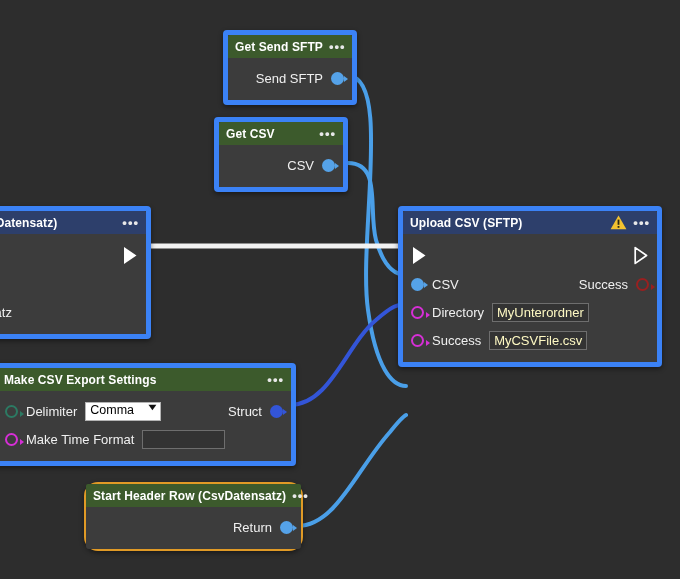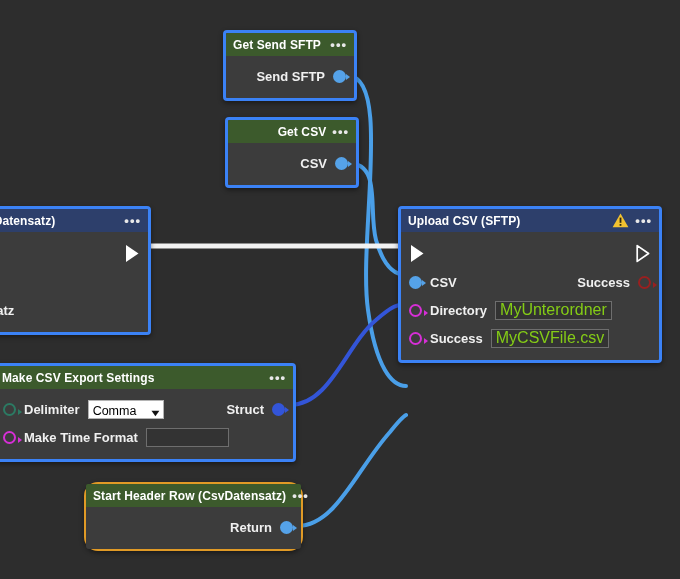--- a/index.html
+++ b/index.html
@@ -18,21 +18,21 @@
   #wires {
     position: absolute; inset: 0;
     width: 680px; height: 579px;
     pointer-events: none;
     z-index: 1;
   }
 
   .node {
     position: absolute;
     background: #3c3c3c;
-    border: 3px solid #3b82f6;
+    border: 5px solid #3b82f6;
     border-radius: 4px;
     z-index: 2;
     box-shadow: 0 2px 5px rgba(0,0,0,.45);
   }
   .node.selected {
     border: 2px solid #e09a26;
     border-radius: 14px;
   }
 
   .node-header {
@@ -77,21 +77,21 @@
     padding: 0 8px;
     position: relative;
   }
   .row.exec-row { height: 30px; }
   .row .left  { display: flex; align-items: center; gap: 8px; flex: 1 1 auto; min-width: 0; }
   .row .right { display: flex; align-items: center; gap: 8px; flex: 0 0 auto; margin-left: auto; }
 
   .pin-label {
     color: #f0f0f0;
     font-size: 13px;
-    font-weight: bold;
+    font-weight: normal;
     white-space: nowrap;
   }
 
   
   .pin {
     width: 13px; height: 13px;
     border-radius: 50%;
     position: relative;
     flex: 0 0 auto;
   }
@@ -118,54 +118,54 @@
     width: 16px; height: 19px;
     flex: 0 0 auto;
   }
 
   
   .textbox {
     background: #333333;
     border: 1px solid #6e6e6e;
     height: 19px;
     min-width: 86px;
-    color: #84cc16;
-    font-size: 16px;
+    color: #fef9c3;
+    font-size: 13px;
     font-family: "Liberation Sans", sans-serif;
     padding: 0 4px;
     display: flex;
     align-items: center;
     white-space: nowrap;
   }
   .textbox.empty { min-width: 83px; }
 
   .combo {
     background: #ffffff;
     border: 1px solid #b4b4b4;
     height: 19px;
     min-width: 76px;
     color: #000000;
     font-size: 12.5px;
-    padding: 16px 3px 0 4px;
+    padding: 0 3px 0 4px;
     display: flex;
-    align-items: flex-end;
+    align-items: flex-start;
     gap: 10px;
     white-space: nowrap;
   }
   .combo .caret {
     margin-left: auto;
     font-size: 9px;
     color: #111;
     line-height: 1;
     transform: scaleX(1.5);
   }
 
   
   #node-get-send-sftp       { left: 223px; top: 30px;  width: 134px; }
-  #node-get-csv             { left: 225px; top: 117px; width: 134px; text-align: right; }
+  #node-get-csv             { left: 214px; top: 117px; width: 134px; }
   #node-to-csv              { left: -82px; top: 206px; width: 233px; }
   #node-upload-csv          { left: 398px; top: 206px; width: 264px; }
   #node-make-export         { left: -8px;  top: 363px; width: 304px; }
   #node-start-header-row    { left: 84px;  top: 482px; width: 219px; }
 </style>
 </head>
 <body>
 
 <div id="canvas">
 

